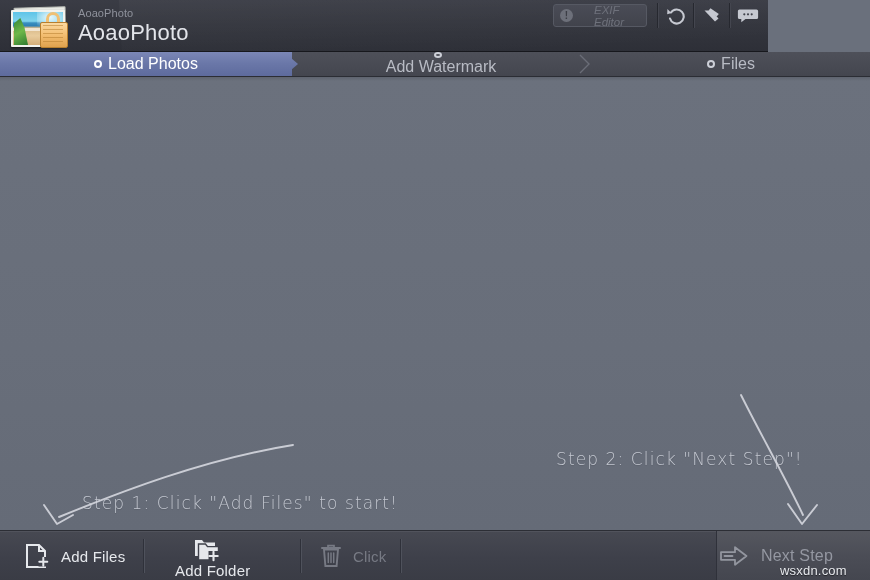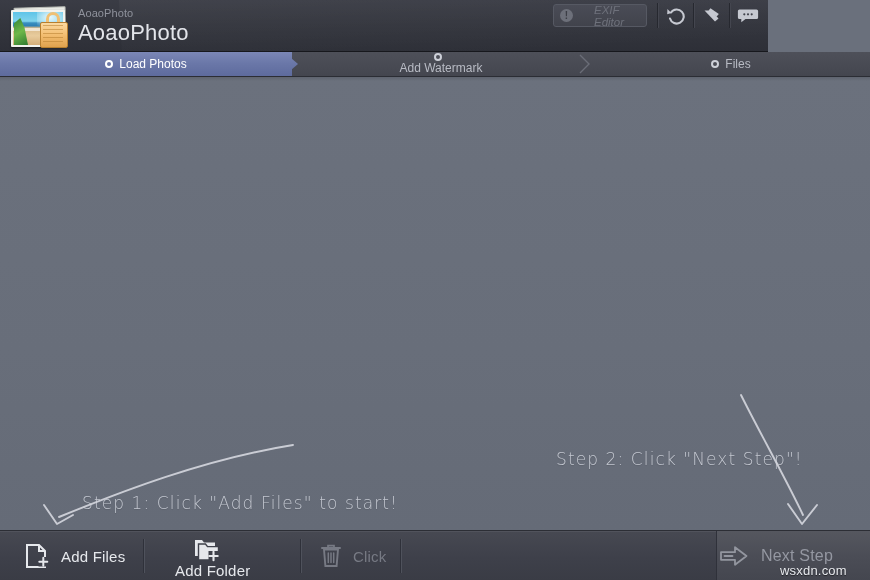--- a/index.html
+++ b/index.html
@@ -193,21 +193,21 @@
     background: linear-gradient(180deg, #4e5059 0%, #44464f 100%);
     border-bottom: 1px solid #2b2d34;
     box-sizing: border-box;
   }
   .step {
     position: absolute;
     top: 0; height: 24px;
     display: flex;
     align-items: center;
     justify-content: center;
-    font-size: 12px;
+    font-size: 16px;
     color: #b8bbc4;
   }
   .step .dot {
     width: 8px; height: 8px;
     border-radius: 50%;
     border: 2px solid #cdd0d8;
     box-sizing: border-box;
     margin-right: 6px;
     background: transparent;
   }

